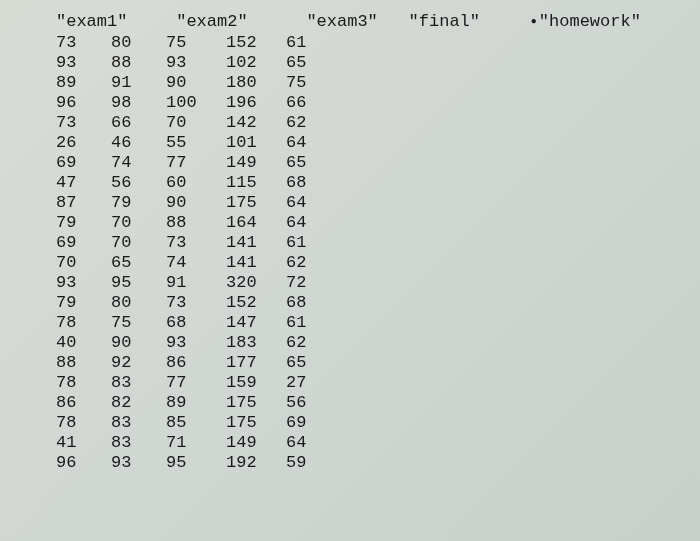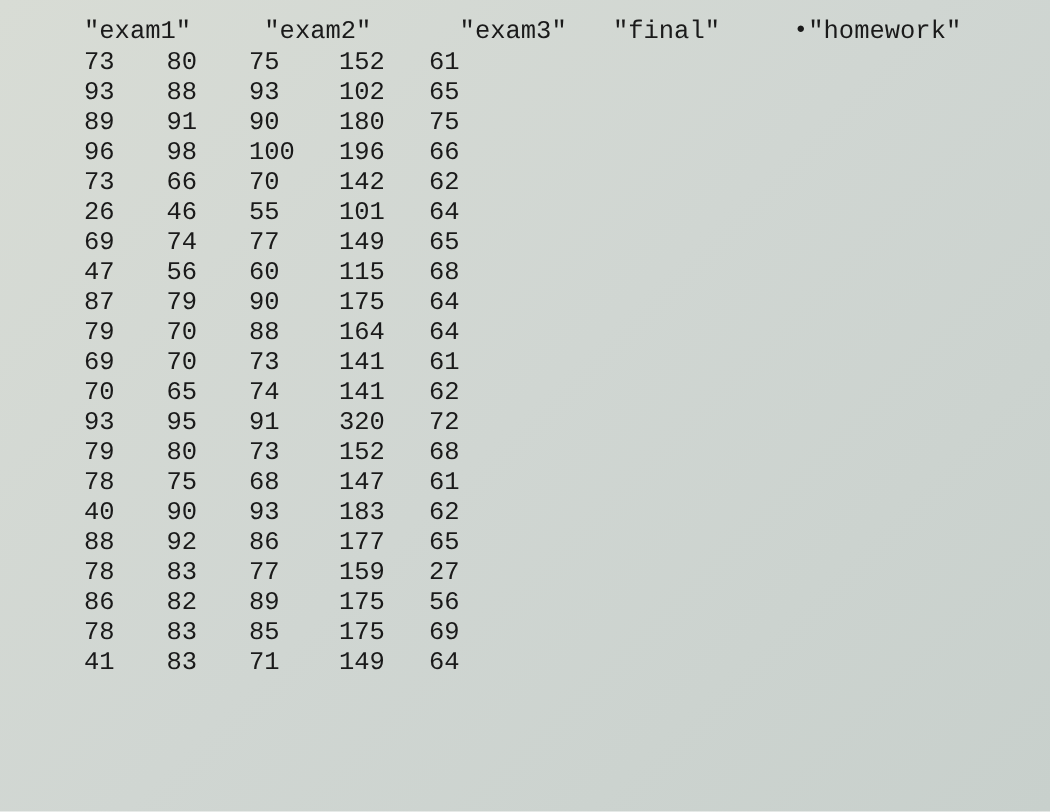--- a/index.html
+++ b/index.html
@@ -78,13 +78,14 @@
     <div class="data-row"><span class="cell c0">70</span><span class="cell c1">65</span><span class="cell c2">74</span><span class="cell c3">141</span><span class="cell c4">62</span></div>
     <div class="data-row"><span class="cell c0">93</span><span class="cell c1">95</span><span class="cell c2">91</span><span class="cell c3">320</span><span class="cell c4">72</span></div>
     <div class="data-row"><span class="cell c0">79</span><span class="cell c1">80</span><span class="cell c2">73</span><span class="cell c3">152</span><span class="cell c4">68</span></div>
     <div class="data-row"><span class="cell c0">78</span><span class="cell c1">75</span><span class="cell c2">68</span><span class="cell c3">147</span><span class="cell c4">61</span></div>
     <div class="data-row"><span class="cell c0">40</span><span class="cell c1">90</span><span class="cell c2">93</span><span class="cell c3">183</span><span class="cell c4">62</span></div>
     <div class="data-row"><span class="cell c0">88</span><span class="cell c1">92</span><span class="cell c2">86</span><span class="cell c3">177</span><span class="cell c4">65</span></div>
     <div class="data-row"><span class="cell c0">78</span><span class="cell c1">83</span><span class="cell c2">77</span><span class="cell c3">159</span><span class="cell c4">27</span></div>
     <div class="data-row"><span class="cell c0">86</span><span class="cell c1">82</span><span class="cell c2">89</span><span class="cell c3">175</span><span class="cell c4">56</span></div>
     <div class="data-row"><span class="cell c0">78</span><span class="cell c1">83</span><span class="cell c2">85</span><span class="cell c3">175</span><span class="cell c4">69</span></div>
     <div class="data-row"><span class="cell c0">41</span><span class="cell c1">83</span><span class="cell c2">71</span><span class="cell c3">149</span><span class="cell c4">64</span></div>
+    <div class="data-row"><span class="cell c0">96</span><span class="cell c1">93</span><span class="cell c2">95</span><span class="cell c3">192</span><span class="cell c4">59</span></div>
   </div>
 
 </body></html>

